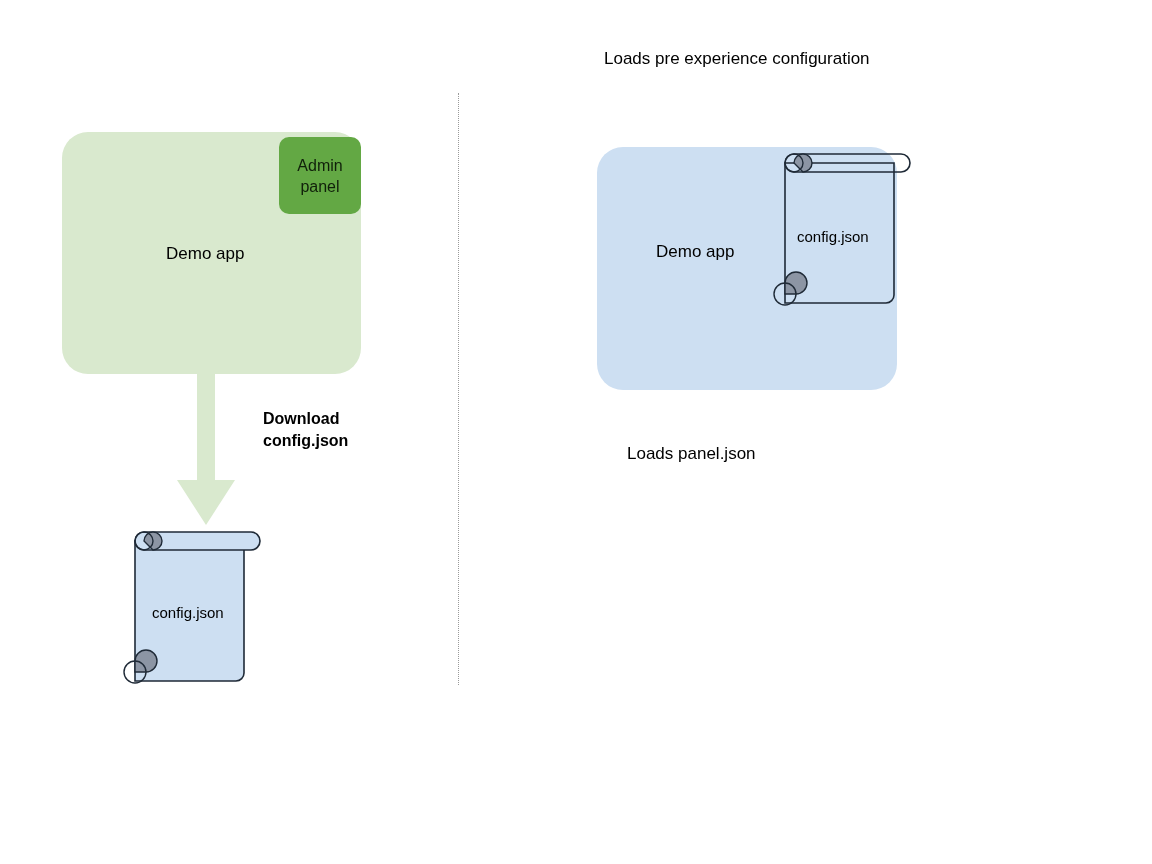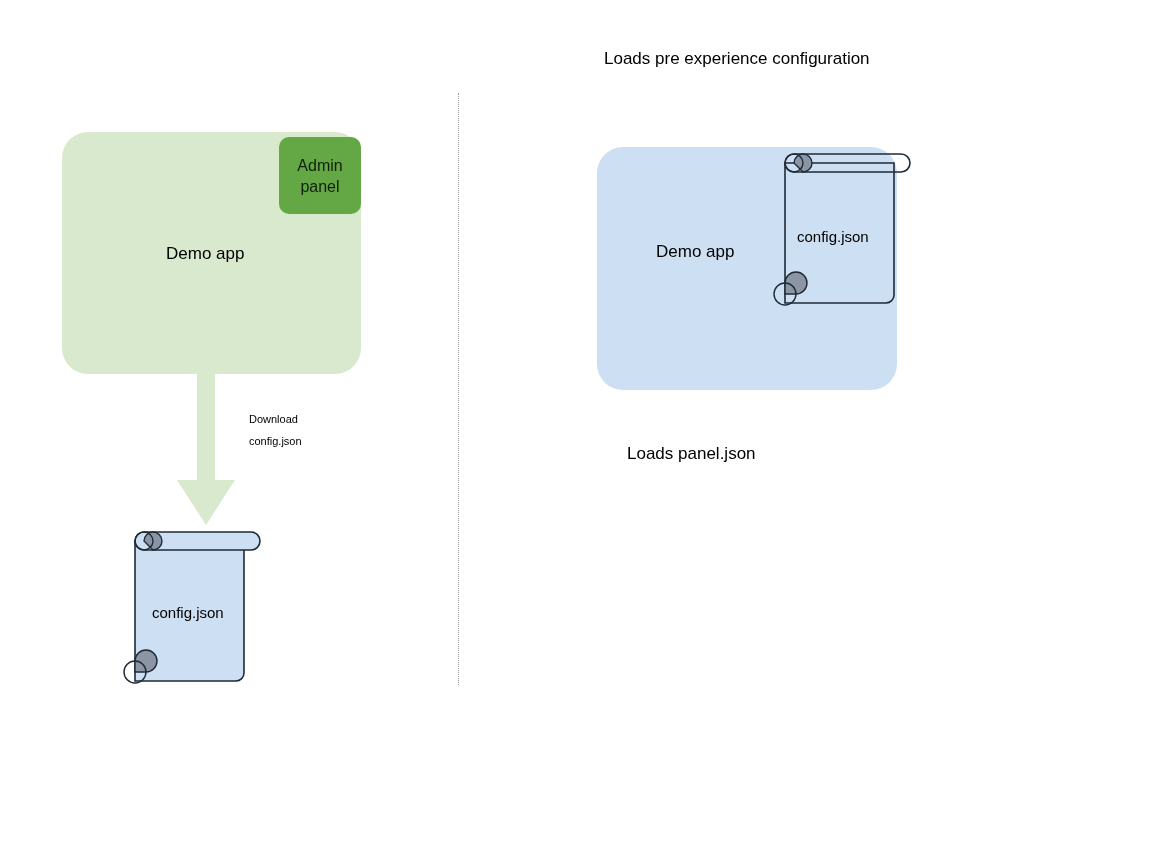--- a/index.html
+++ b/index.html
@@ -94,25 +94,26 @@
   
   #download-arrow {
     position: absolute;
     left: 174px;
     top: 370px;
     width: 64px;
     height: 160px;
   }
   .arrow-label {
     position: absolute;
-    left: 249px;
+    left: 263px;
     top: 408px;
-    font-size: 11px;
-    line-height: 22px;
-    color: #000000;
+    font-size: 16px;
+    line-height: 22px;
+    color: #000000;
+    font-weight: bold;
   }
 
   
   .scroll-doc {
     position: absolute;
   }
   #config-doc-left  { left: 118px; top: 528px; width: 148px; height: 160px; }
   #config-doc-right { left: 768px; top: 150px; width: 148px; height: 160px; }
 
   .scroll-label {

